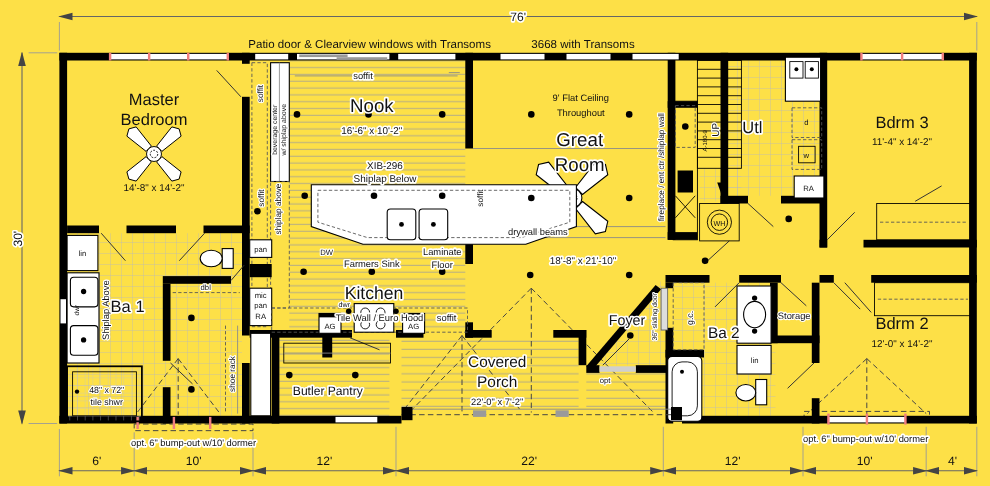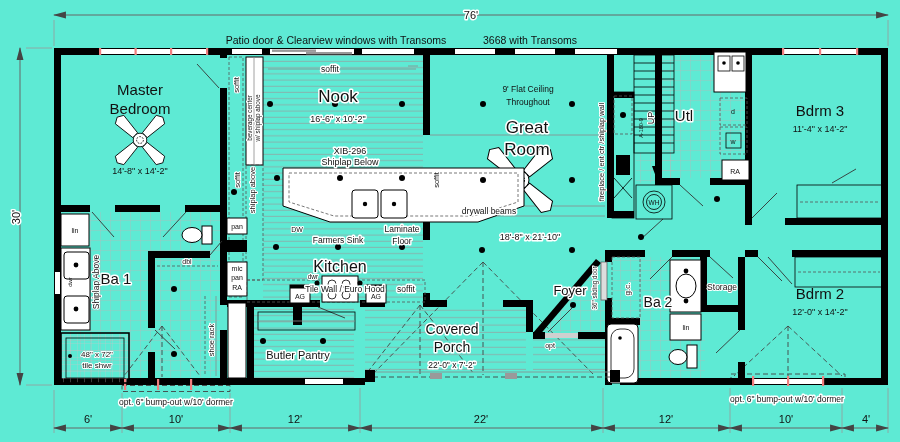--- a/index.html
+++ b/index.html
@@ -1,16 +1,16 @@
 <!DOCTYPE html>
 <html><head>
 <meta charset="utf-8">
 <style>
   html,body{margin:0;padding:0;background:#ffffff;}
-  #stage{position:relative;width:900px;height:442px;background:#5eead4;overflow:hidden;
+  #stage{position:relative;width:900px;height:442px;background:#fde047;overflow:hidden;
          font-family:"Liberation Sans", sans-serif;}
   svg{display:block;}
   text{fill:#111;font-family:"Liberation Sans", sans-serif;}
   .halo{paint-order:stroke;stroke:#ffffff;stroke-width:3px;stroke-linejoin:round;}
   .halo2{paint-order:stroke;stroke:#ffffff;stroke-width:2px;stroke-linejoin:round;}
   .room{font-size:15px;}
   .roomBig{font-size:17px;}
   .dims{font-size:9px;}
   .note{font-size:8.5px;}
   .tiny{font-size:7px;}

